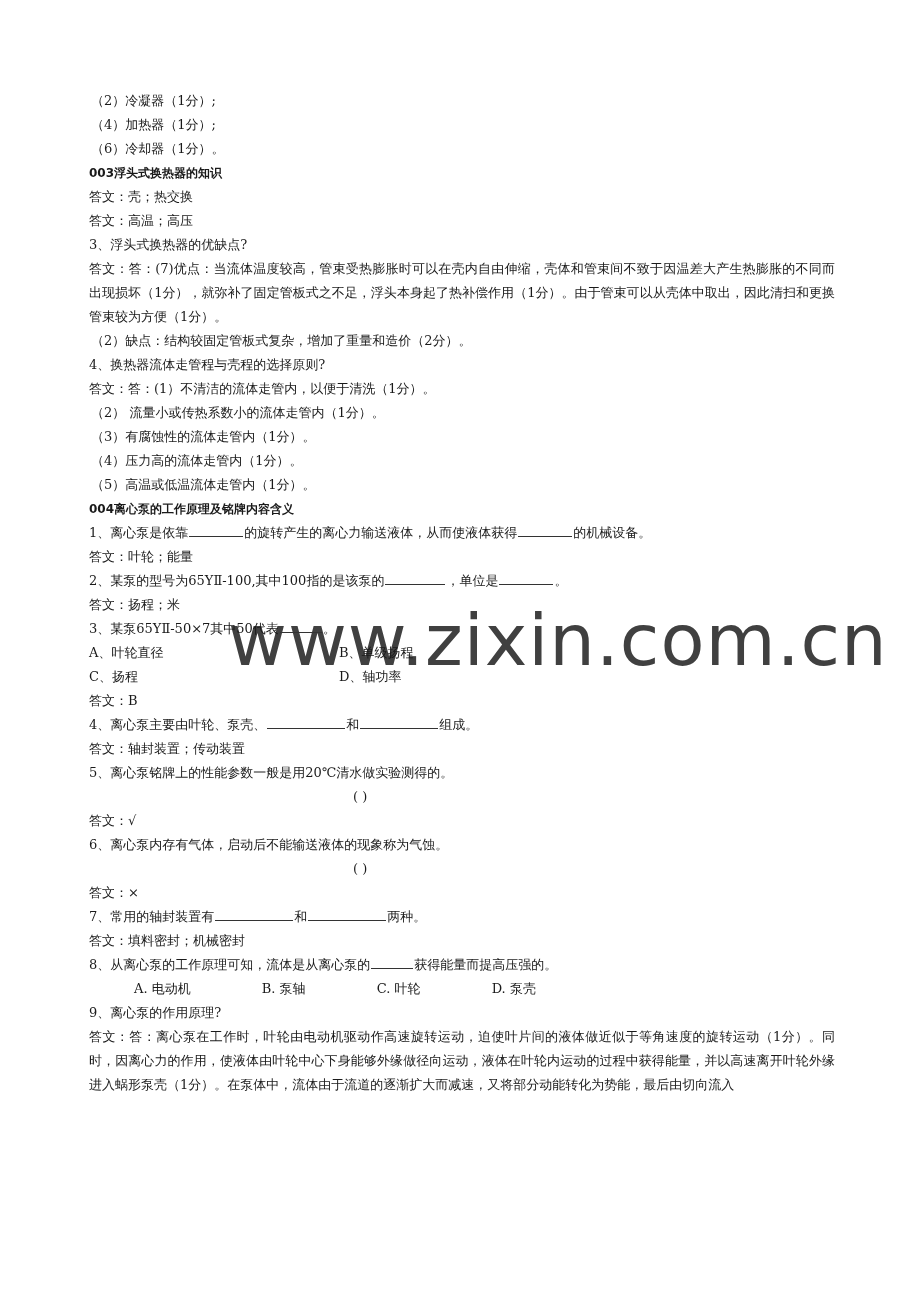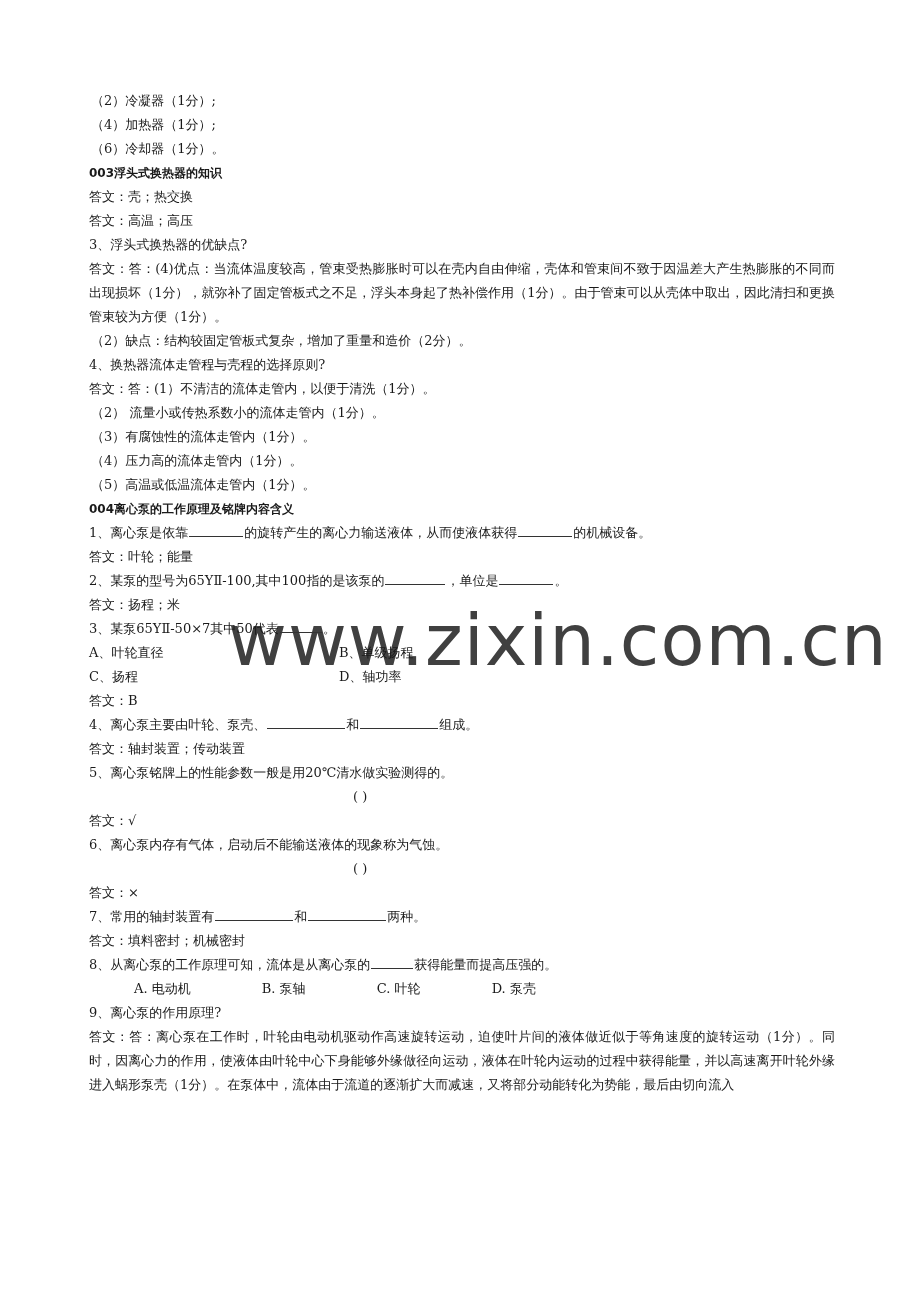--- a/index.html
+++ b/index.html
@@ -31,21 +31,21 @@
   <div class="line indent">（4）加热器（1分）;</div>
   <div class="line indent">（6）冷却器（1分）。</div>
 
   <div class="heading">003浮头式换热器的知识</div>
 
   <div class="line">答文：壳；热交换</div>
 
   <div class="line">答文：高温；高压</div>
 
   <div class="line">3、浮头式换热器的优缺点?</div>
-  <div class="line wrap">答文：答：(4)优点：当流体温度较高，管束受热膨胀时可以在壳内自由伸缩，壳体和管束间不致于因温差大产生热膨胀的不同而出现损坏（1分），就弥补了固定管板式之不足，浮头本身起了热补偿作用（1分）。由于管束可以从壳体中取出，因此清扫和更换管束较为方便（1分）。</div>
+  <div class="line wrap">答文：答：(7)优点：当流体温度较高，管束受热膨胀时可以在壳内自由伸缩，壳体和管束间不致于因温差大产生热膨胀的不同而出现损坏（1分），就弥补了固定管板式之不足，浮头本身起了热补偿作用（1分）。由于管束可以从壳体中取出，因此清扫和更换管束较为方便（1分）。</div>
   <div class="line indent">（2）缺点：结构较固定管板式复杂，增加了重量和造价（2分）。</div>
 
   <div class="line">4、换热器流体走管程与壳程的选择原则?</div>
   <div class="line">答文：答：(1）不清洁的流体走管内，以便于清洗（1分）。</div>
   <div class="line indent">（2）  流量小或传热系数小的流体走管内（1分）。</div>
   <div class="line indent">（3）有腐蚀性的流体走管内（1分）。</div>
   <div class="line indent">（4）压力高的流体走管内（1分）。</div>
   <div class="line indent">（5）高温或低温流体走管内（1分）。</div>
 
   <div class="heading">004离心泵的工作原理及铭牌内容含义</div>

